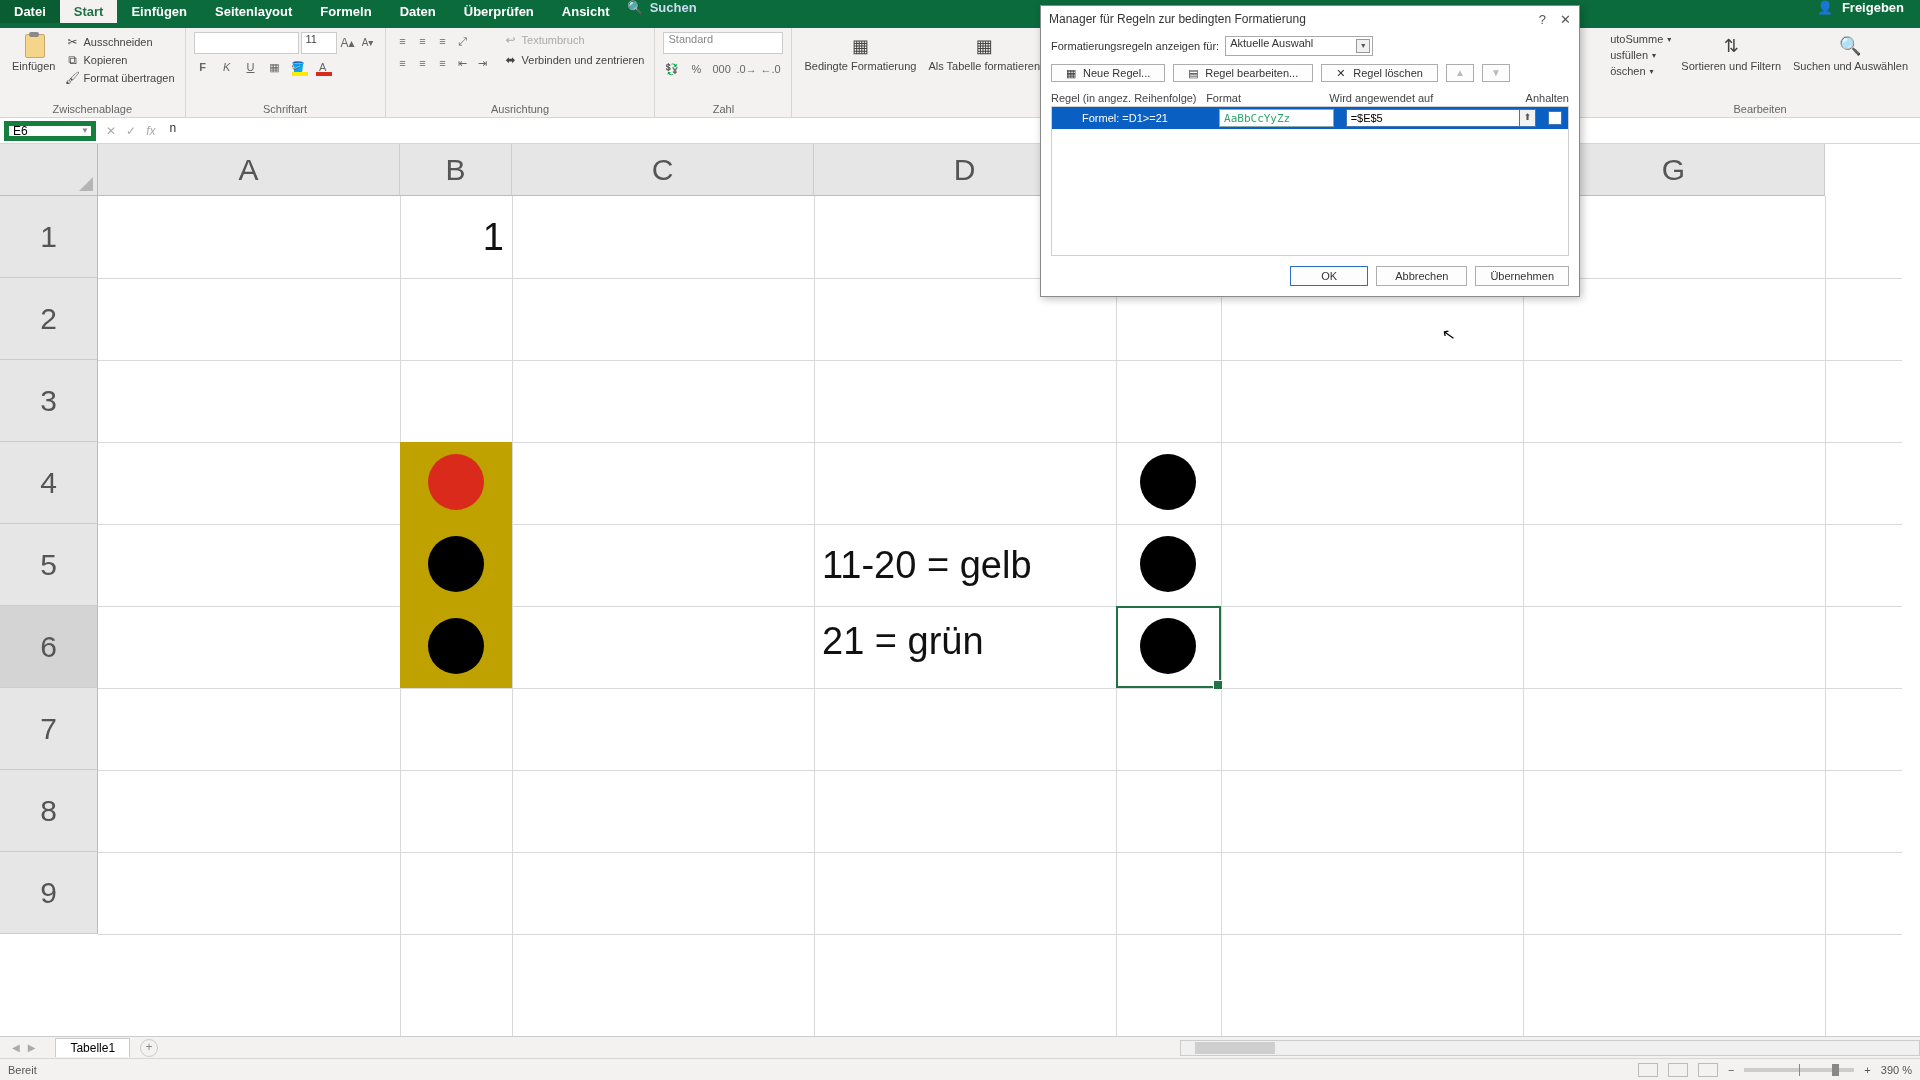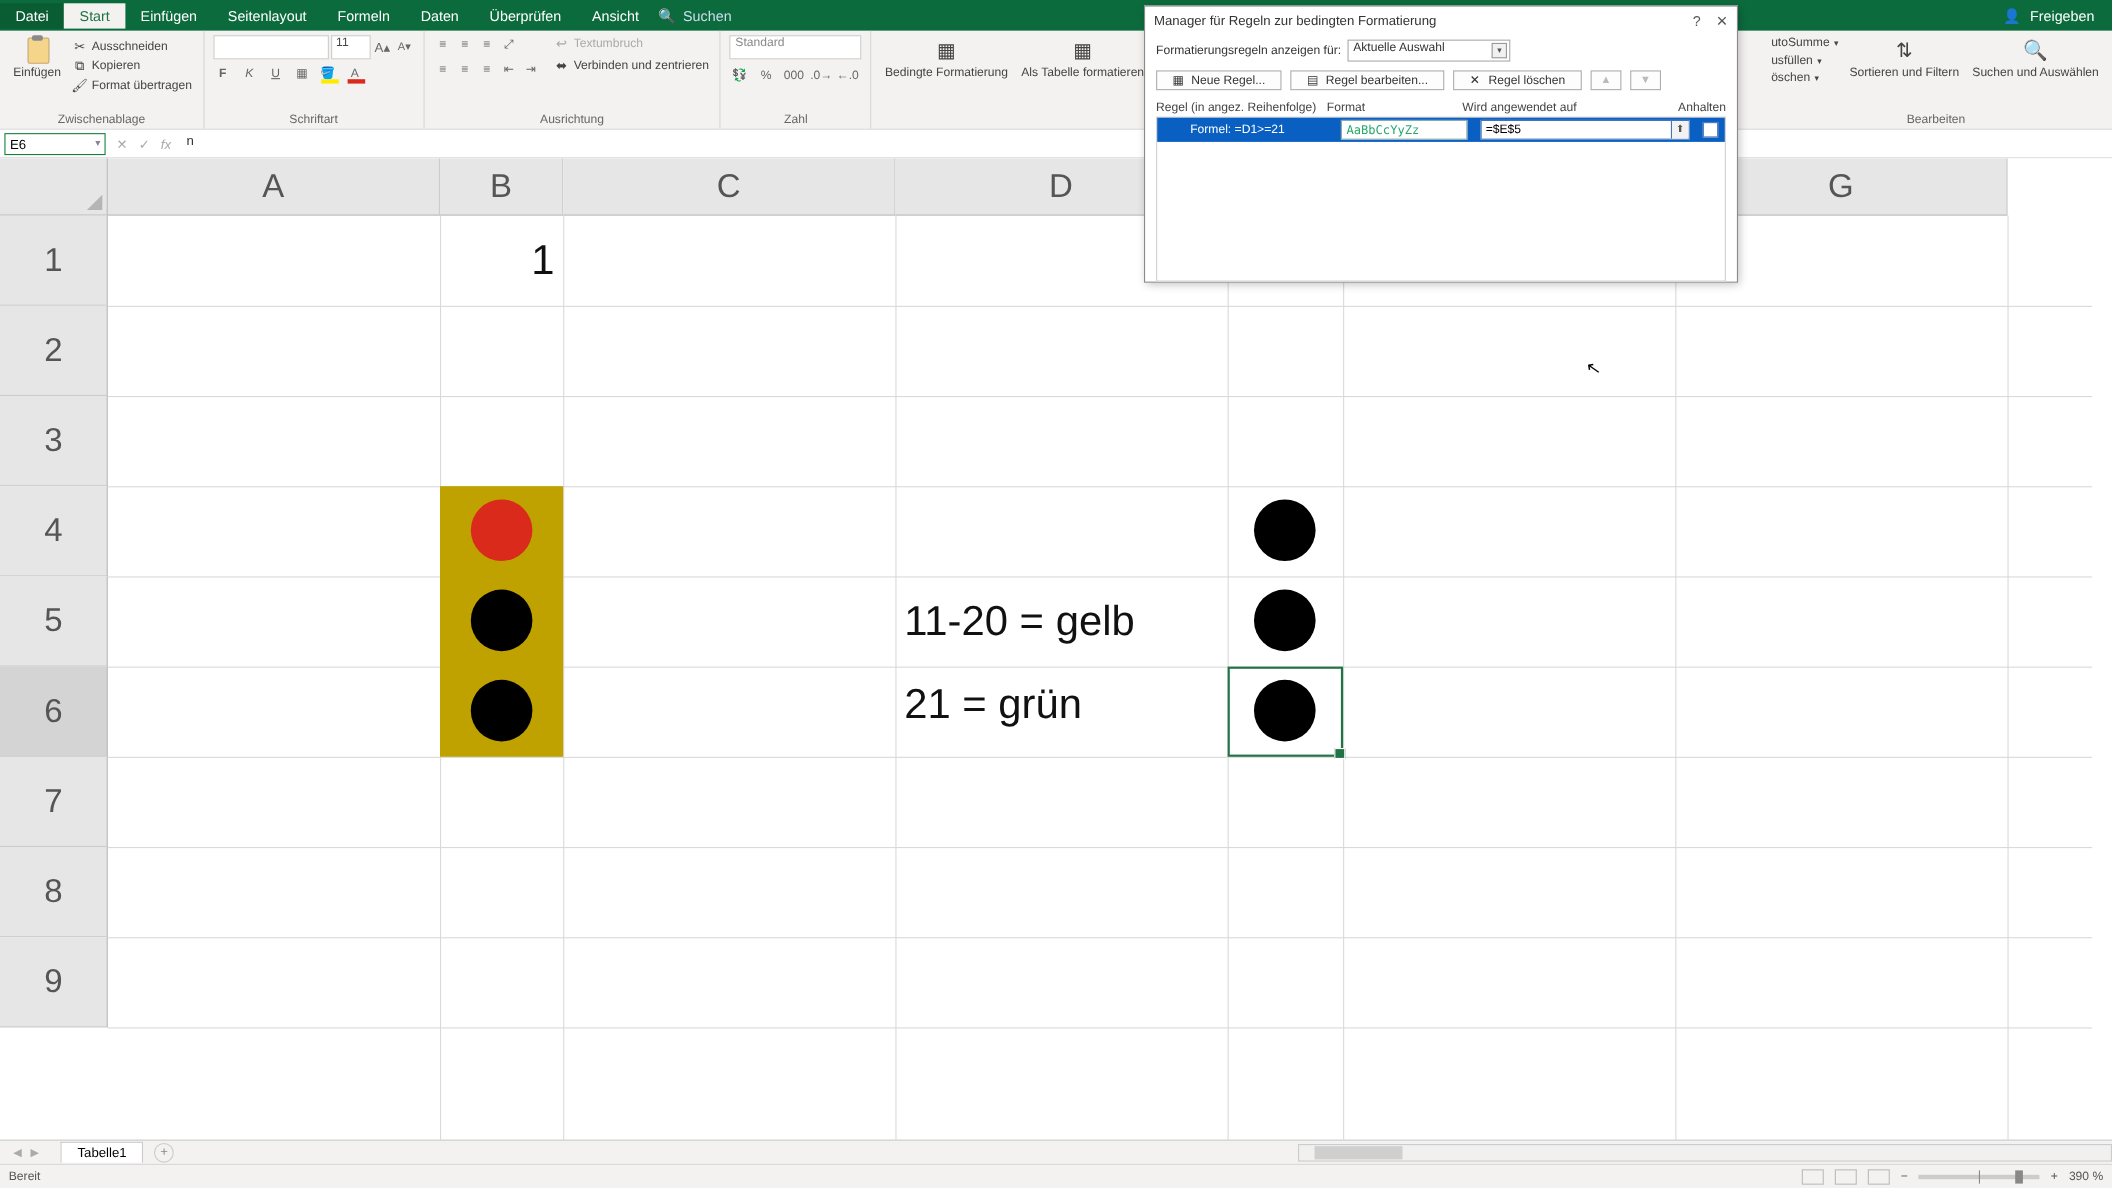--- a/index.html
+++ b/index.html
@@ -1,19 +1,19 @@
 <!DOCTYPE html>
 <html><head>
 <meta charset="utf-8">
 <style>
 * { box-sizing: border-box; margin: 0; padding: 0; font-family: "Segoe UI", Tahoma, sans-serif; }
 body { background: #fff; overflow: hidden; width: 1920px; height: 1080px; position: relative; }
 
 
-.tabs { height: 24px; background: #0c6b3d; display: flex; align-items: center; font-size: 13px; }
+.tabs { height: 24px; background: #0c6b3d; display: flex; align-items: flex-start; font-size: 13px; font-weight: bold; }
 .tab { padding: 4px 14px; color: #fff; cursor: default; }
 .tab.active { background: #f3f2f1; color: #217346; }
 .tabs .search { display: flex; align-items: center; gap: 6px; color: #cde; margin-left: 4px; }
 .tabs .search .mag { font-size: 13px; }
 
 
 .ribbon { height: 90px; background: #f3f2f1; border-bottom: 1px solid #d6d6d6; display: flex; font-size: 11px; color: #444; }
 .group { border-right: 1px solid #d6d6d6; padding: 4px 8px 0 8px; display: flex; flex-direction: column; }
 .group-body { flex: 1; display: flex; align-items: flex-start; gap: 4px; }
 .group-label { text-align: center; font-size: 11px; color: #666; padding: 2px 0; position: relative; }
@@ -35,21 +35,21 @@
 .font-name { width: 105px; height: 22px; border: 1px solid #ccc; background: #fff; font-size: 11px; padding: 0 16px 0 4px; position: relative; }
 .font-size { width: 36px; height: 22px; border: 1px solid #ccc; background: #fff; font-size: 11px; padding: 0 14px 0 4px; }
 .mini { width: 18px; height: 18px; border: 1px solid transparent; font-size: 11px; text-align: center; line-height: 16px; color: #666; }
 .color-swatch { width: 16px; height: 4px; }
 
 
 .num-combo { width: 120px; height: 22px; border: 1px solid #ccc; background: #fff; padding: 0 16px 0 4px; font-size: 11px; color: #888; }
 
 
 .fxbar { height: 26px; border-bottom: 1px solid #d6d6d6; display: flex; align-items: center; background: #fff; }
-.namebox { width: 92px; height: 20px; border: 1px solid #15803d; margin-left: 4px; padding: 0 4px; font-size: 12px; background: #fff; display: flex; align-items: center; position: relative; }
+.namebox { width: 92px; height: 20px; border: 5px solid #15803d; margin-left: 4px; padding: 0 4px; font-size: 12px; background: #fff; display: flex; align-items: center; position: relative; }
 .namebox .dd { position: absolute; right: 2px; color: #888; font-size: 8px; }
 .fx-btns { display: flex; gap: 10px; padding: 0 10px; color: #aaa; font-size: 12px; }
 .fx-input { flex: 1; height: 20px; border: none; padding: 0 4px; font-size: 12px; color: #333; }
 
 
 .gridwrap { position: absolute; left: 0; top: 168px; right: 0; bottom: 35px; background: #fff; }
 .colheads { position: absolute; left: 0; top: 0; right: 0; height: 52px; display: flex; }
 .corner { width: 98px; height: 52px; background: #e6e6e6; border-right: 1px solid #bbb; border-bottom: 1px solid #bbb; position: relative; }
 .corner::after { content: ""; position: absolute; right: 4px; bottom: 4px; width: 0; height: 0; border-left: 14px solid transparent; border-bottom: 14px solid #b5b5b5; }
 .colhead { height: 52px; background: #e6e6e6; border-right: 1px solid #ccc; border-bottom: 1px solid #bbb; display: flex; align-items: center; justify-content: center; font-size: 30px; color: #555; }
@@ -396,20 +396,25 @@
           <div class="rule-applies">
             <span>=$E$5</span>
             <span class="ra-btn">⬆</span>
           </div>
         </div>
       <div class="rule-cell" style="flex:1; text-align:center;">
           <div class="rule-stop"></div>
         </div>
     </div>
   </div>
+  <div class="dlg-footer">
+    <div class="dlg-btn primary">OK</div>
+    <div class="dlg-btn" style="padding:3px 18px;">Abbrechen</div>
+    <div class="dlg-btn" style="padding:3px 14px;">Übernehmen</div>
+  </div>
 </div>
 
 <div class="cursor">↖</div>
 
 <div class="sheetbar">
   <div class="nav">
     <span>◀</span>
     <span>▶</span>
   </div>
   <div class="sheet-tab">Tabelle1</div>

